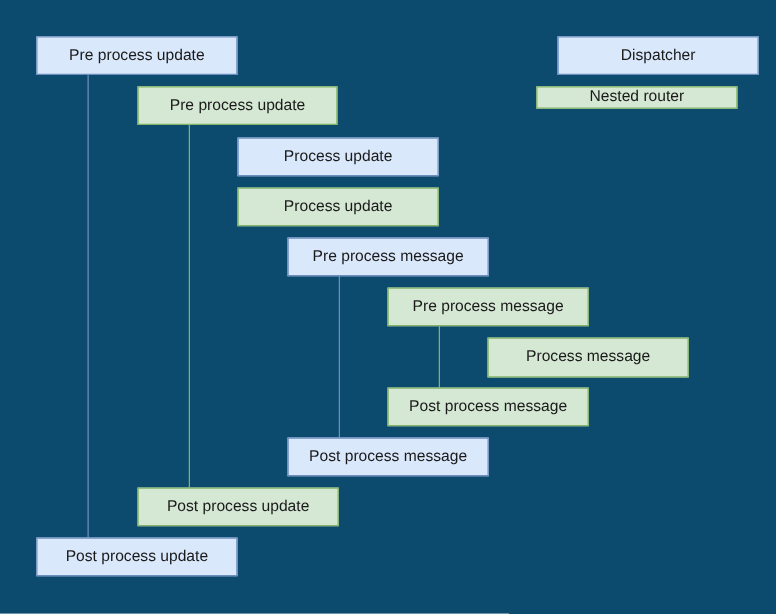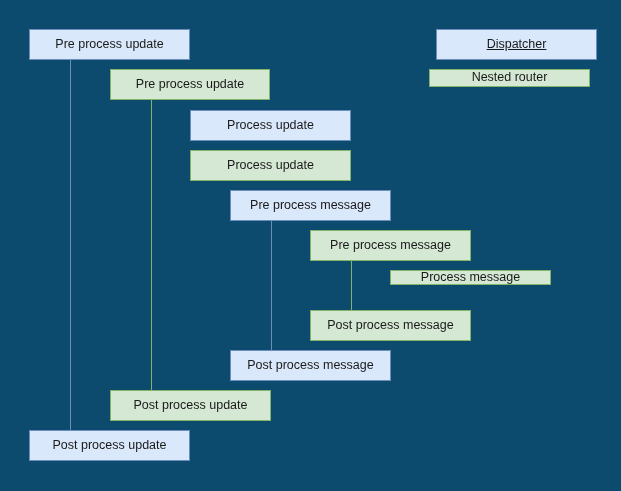--- a/index.html
+++ b/index.html
@@ -76,39 +76,39 @@
       </div>
       <div class="node green" style="left: 190px; top: 150px; width: 161px; height: 31px;">
         <span>Process update</span>
       </div>
       <div class="node blue" style="left: 230px; top: 190px; width: 161px; height: 31px;">
         <span>Pre process message</span>
       </div>
       <div class="node green" style="left: 310px; top: 230px; width: 161px; height: 31px;">
         <span>Pre process message</span>
       </div>
-      <div class="node green" style="left: 390px; top: 270px; width: 161px; height: 15px; text-align: right;">
+      <div class="node green" style="left: 390px; top: 270px; width: 161px; height: 32px; text-align: right;">
         <span>Process message</span>
       </div>
       <div class="node green" style="left: 310px; top: 310px; width: 161px; height: 31px;">
         <span>Post process message</span>
       </div>
       <div class="node blue" style="left: 230px; top: 350px; width: 161px; height: 31px;">
         <span>Post process message</span>
       </div>
       <div class="node green" style="left: 110px; top: 390px; width: 161px; height: 31px;">
         <span>Post process update</span>
       </div>
       <div class="node blue" style="left: 29px; top: 430px; width: 161px; height: 31px;">
         <span>Post process update</span>
       </div>
     </div>
 
   <div class="legend-group" style="left:429px; top:29px;">
-    <div class="node blue" style="position:absolute; left:7px; top:0px; width:161px; height:31px;text-decoration:underline;">
+    <div class="node blue" style="position:absolute; left:17px; top:0px; width:161px; height:31px;">
       <span>Dispatcher</span>
     </div>
     <div class="node green" style="position:absolute; left:0px; top:40px; width:161px; height:18px;">
       <span>Nested router</span>
     </div>
   </div>
 
 </div>
 
 </body></html>

